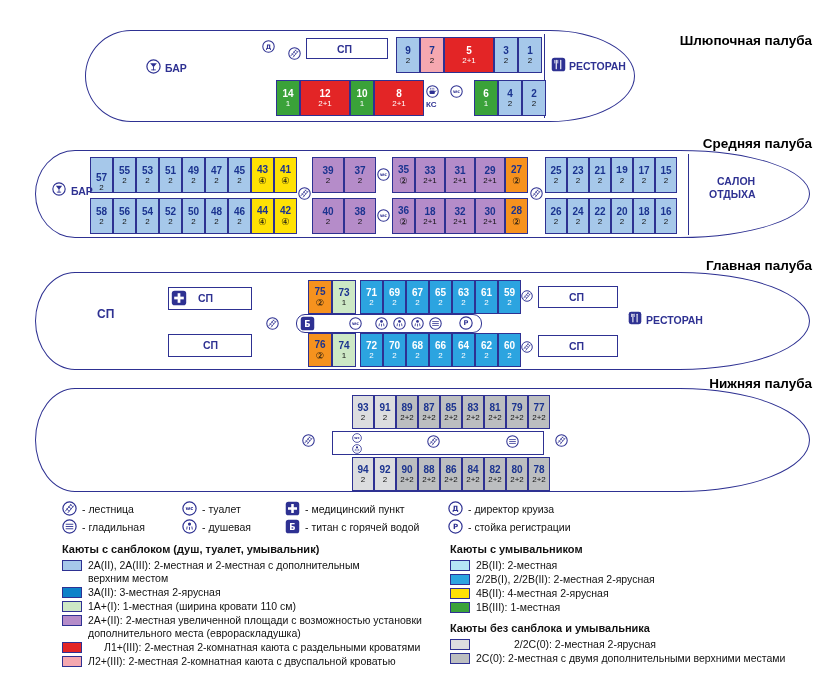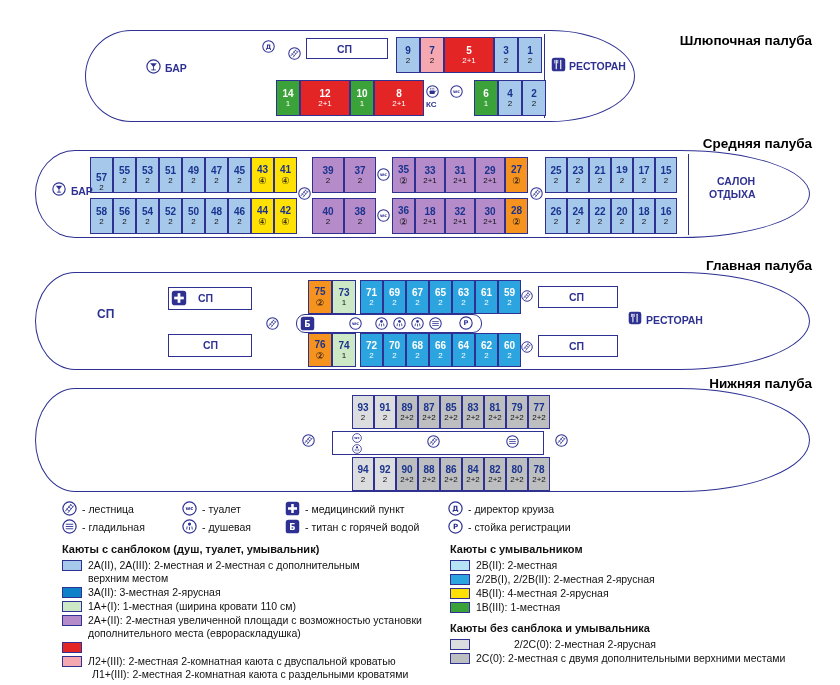--- a/index.html
+++ b/index.html
@@ -744,21 +744,21 @@
     <div class="swatch" style="left: 62px; top: 601px; width: 20px; height: 11px; background: rgb(205, 232, 197);"></div>
     <div class="lbl legend-item-label" style="left: 88px; top: 600px;">
       <div>1А+(I): 1-местная (ширина кровати 110 см)</div>
     </div>
     <div class="swatch" style="left: 62px; top: 615px; width: 20px; height: 11px; background: rgb(181, 140, 201);"></div>
     <div class="lbl legend-item-label" style="left: 88px; top: 614px;">
       <div>2А+(II): 2-местная увеличенной площади с возможностью установки</div>
       <div>дополнительного места (еврораскладушка)</div>
     </div>
     <div class="swatch" style="left: 62px; top: 642px; width: 20px; height: 11px; background: rgb(227, 37, 38);"></div>
-    <div class="lbl legend-item-label" style="left: 92px; top: 641px; margin-top: 27px;">
+    <div class="lbl legend-item-label" style="left: 104px; top: 641px;">
       <div>Л1+(III): 2-местная 2-комнатная каюта с раздельными кроватями</div>
     </div>
     <div class="swatch" style="left: 62px; top: 656px; width: 20px; height: 11px; background: rgb(245, 168, 176);"></div>
     <div class="lbl legend-item-label" style="left: 88px; top: 655px;">
       <div>Л2+(III): 2-местная 2-комнатная каюта с двуспальной кроватью</div>
     </div>
     <div class="lbl section-header" style="left: 450px; top: 543px; font-size: 11px;">Каюты с умывальником</div>
     <div class="swatch" style="left: 450px; top: 560px; width: 20px; height: 11px; background: rgb(181, 229, 245);"></div>
     <div class="lbl legend-item-label" style="left: 476px; top: 559px;">
       <div>2В(II): 2-местная</div>

